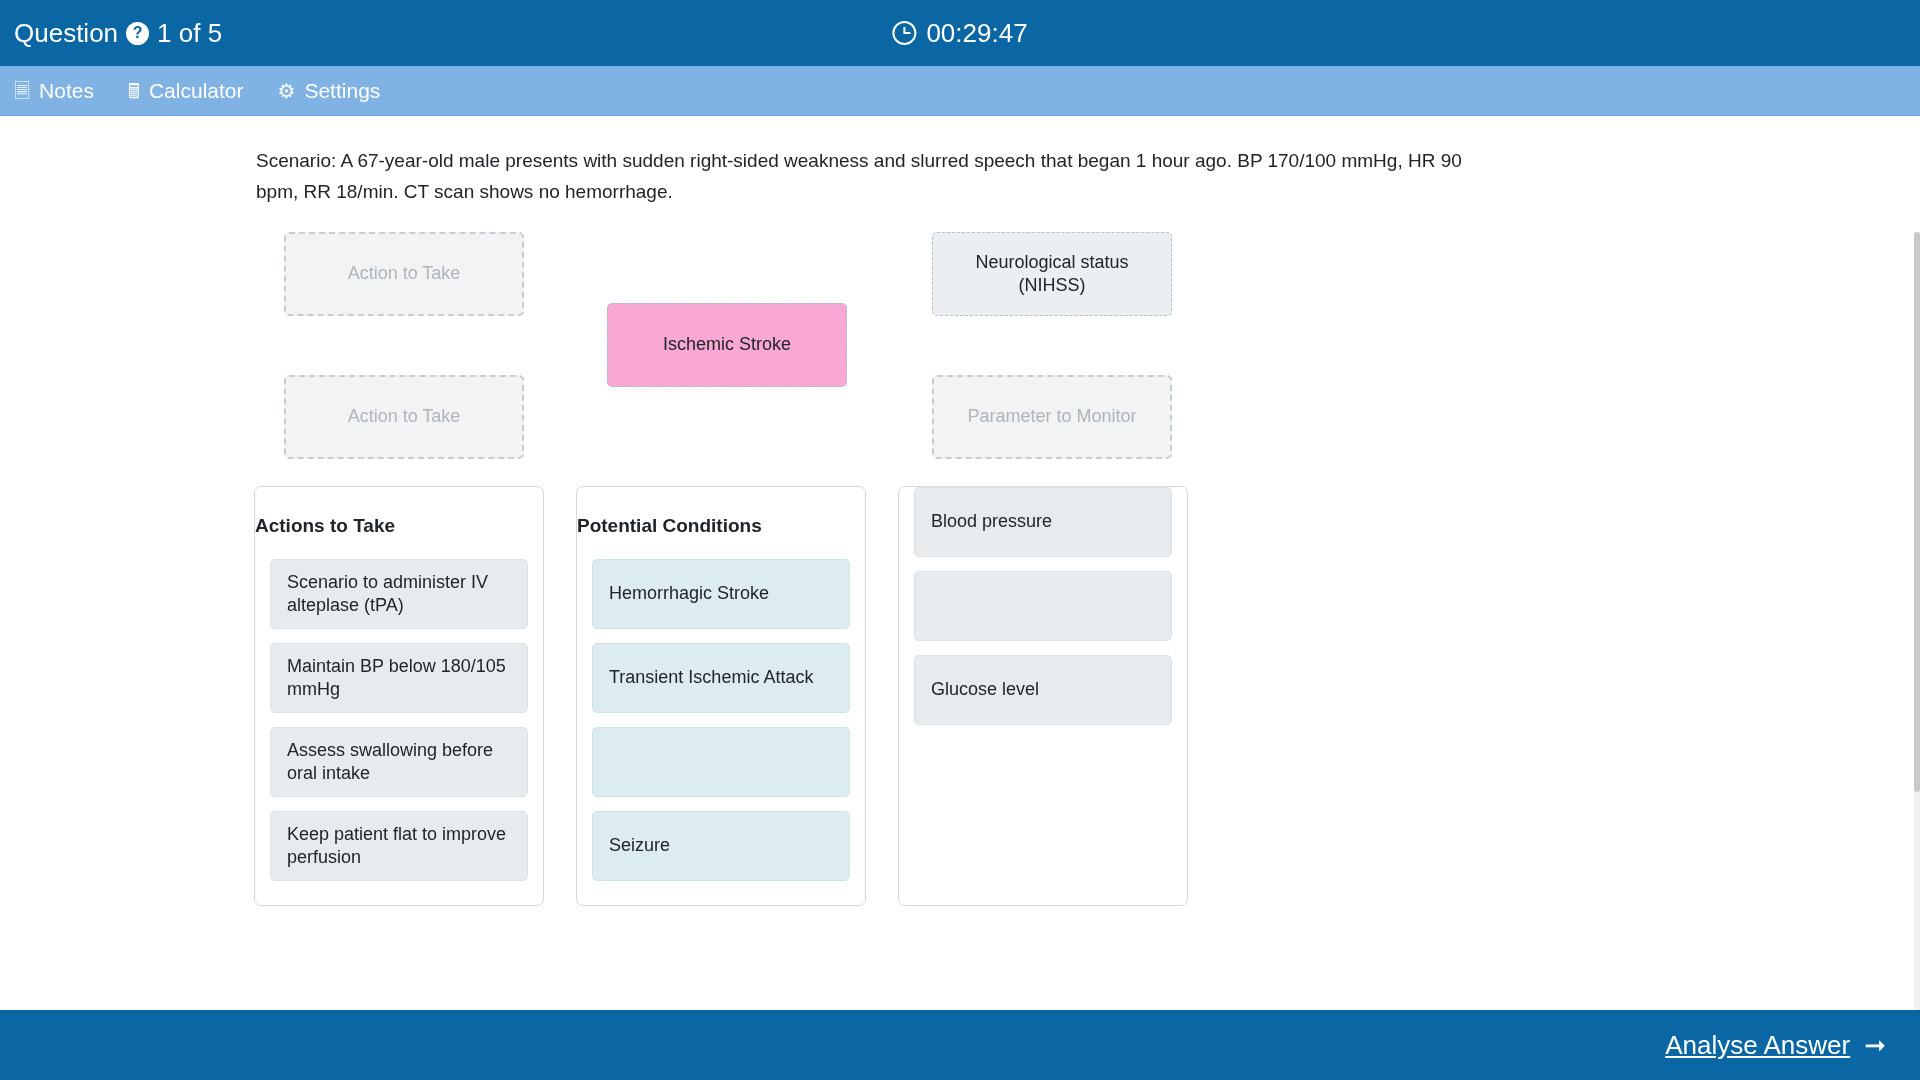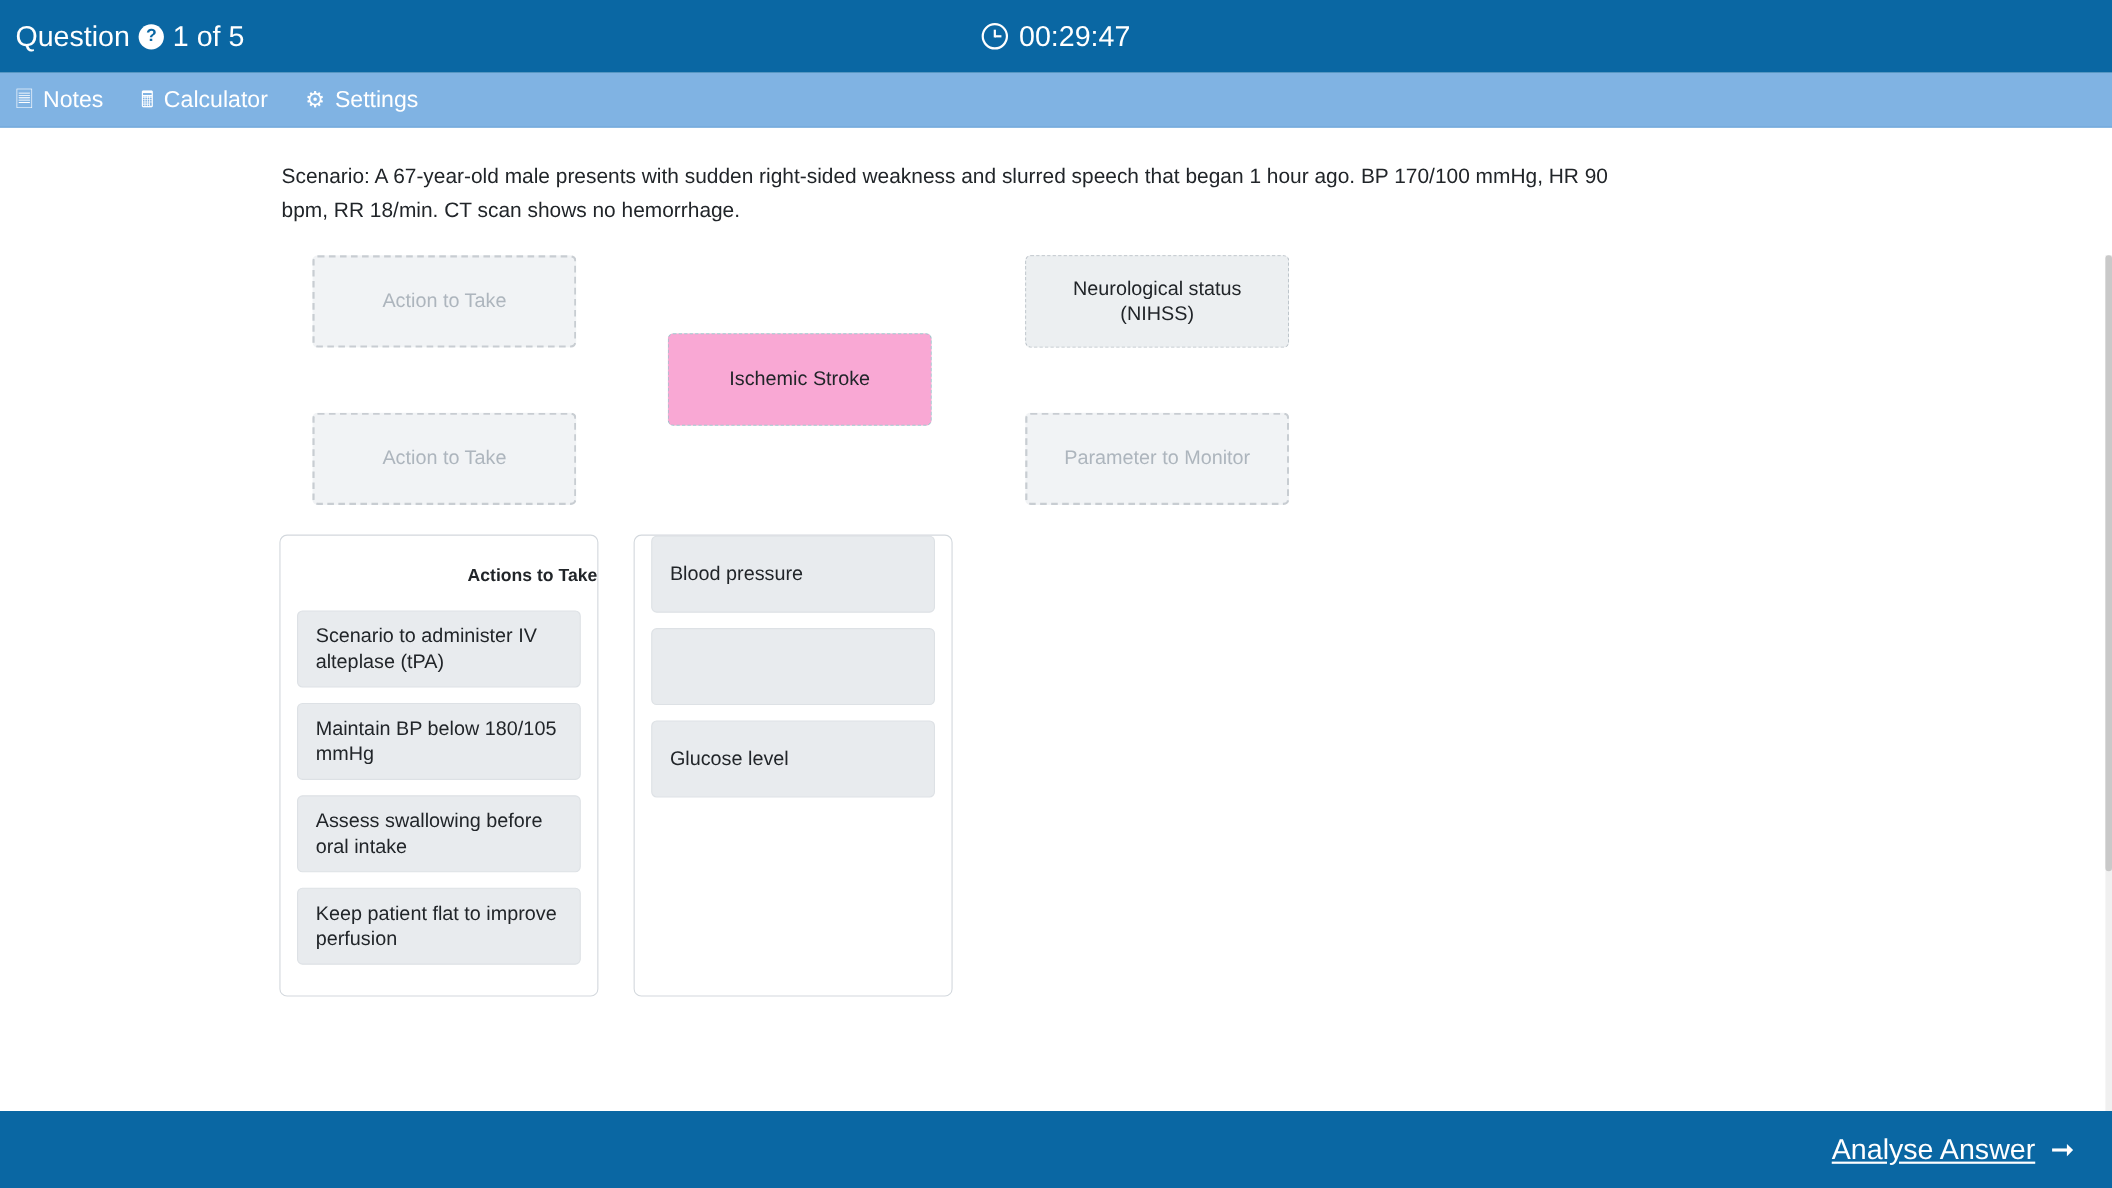--- a/index.html
+++ b/index.html
@@ -157,22 +157,22 @@
   .col {
     width: 290px;
     border: 1px solid #d3d8dd;
     border-radius: 7px;
     background: #ffffff;
     padding: 0 0 10px 0;
     height: 420px;
     overflow: hidden;
   }
   .col-title {
-    text-align: right;
-    font-size: 16px;
+    text-align: left;
+    font-size: 19px;
     font-weight: bold;
     color: #212529;
     padding: 28px 0 22px 0;
   }
   .opt {
     margin: 0 15px 14px 15px;
     min-height: 70px;
     border-radius: 5px;
     display: flex;
     align-items: center;
@@ -279,20 +279,27 @@
   <div class="columns">
 
     <div class="col">
       <div class="col-title">Actions to Take</div>
       <div class="opt grey">Scenario to administer IV alteplase (tPA)</div>
       <div class="opt grey">Maintain BP below 180/105 mmHg</div>
       <div class="opt grey">Assess swallowing before oral intake</div>
       <div class="opt grey">Keep patient flat to improve perfusion</div>
     </div>
 
+    <div class="col">
+      <div class="col-title">Potential Conditions</div>
+      <div class="opt teal">Hemorrhagic Stroke</div>
+      <div class="opt teal">Transient Ischemic Attack</div>
+      <div class="opt teal blank"></div>
+      <div class="opt teal">Seizure</div>
+    </div>
 
     <div class="col">
       <div class="opt grey">Blood pressure</div>
       <div class="opt grey blank"></div>
       <div class="opt grey">Glucose level</div>
     </div>
 
   </div>
 
   <div class="scroll-strip">

